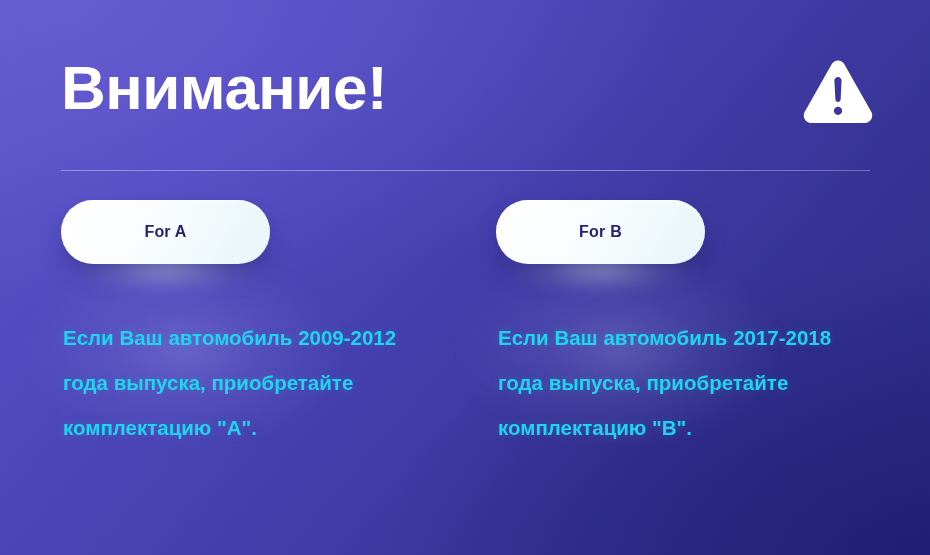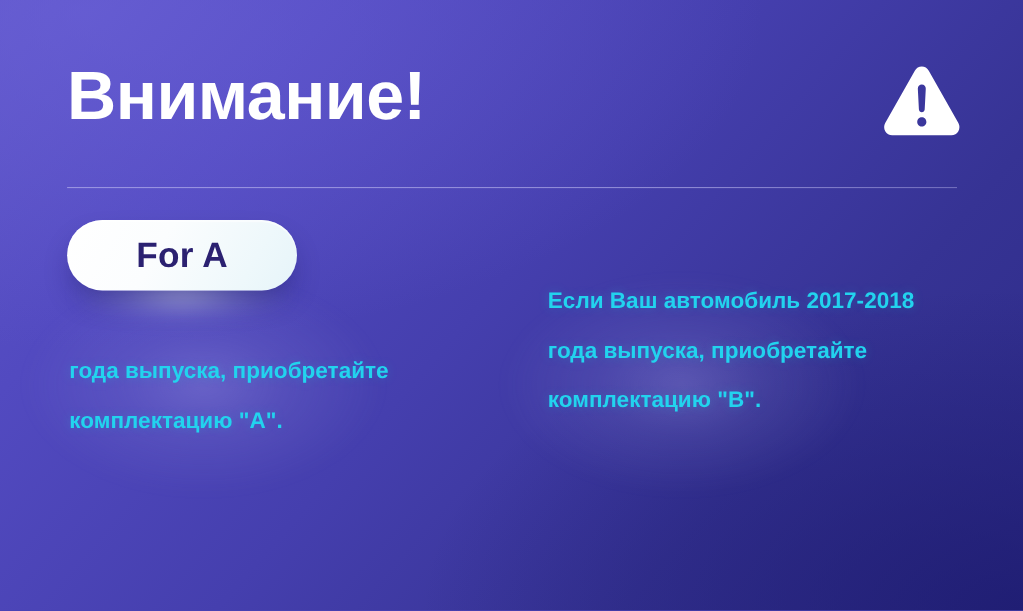--- a/index.html
+++ b/index.html
@@ -105,21 +105,21 @@
     display: flex;
     align-items: center;
     justify-content: center;
     box-sizing: border-box;
     width: 209px;
     height: 64px;
     border: none;
     border-radius: 999px;
     cursor: pointer;
     font-family: inherit;
-    font-size: 32px;
+    font-size: 16px;
     font-weight: 700;
     letter-spacing: 0.2px;
     color: #2b2171;
     background: linear-gradient(120deg, #ffffff 0%, #fbfdfe 40%, #eef8fb 78%, #e6f4f9 100%);
     box-shadow:
       0 14px 26px -6px rgba(20,18,80,0.42),
       0 2px 0 rgba(255,255,255,0.55) inset;
     z-index: 2;
   }
   .pill-b { width: 209px; }
@@ -173,26 +173,31 @@
   <div class="divider"></div>
 
   <div class="columns">
 
     <div class="column col-a">
       <div class="pill-wrap">
         <div class="pill-glow"></div>
         <button class="pill pill-a">For A</button>
       </div>
       <p class="copy">
+        <span class="copy-line">Если Ваш автомобиль 2009-2012</span>
         <span class="copy-line">года выпуска, приобретайте</span>
         <span class="copy-line">комплектацию "А".</span>
       </p>
     </div>
 
     <div class="column col-b">
+      <div class="pill-wrap">
+        <div class="pill-glow"></div>
+        <button class="pill pill-b">For B</button>
+      </div>
       <p class="copy">
         <span class="copy-line">Если Ваш автомобиль 2017-2018</span>
         <span class="copy-line">года выпуска, приобретайте</span>
         <span class="copy-line">комплектацию "В".</span>
       </p>
     </div>
 
   </div>
 </div>
 

